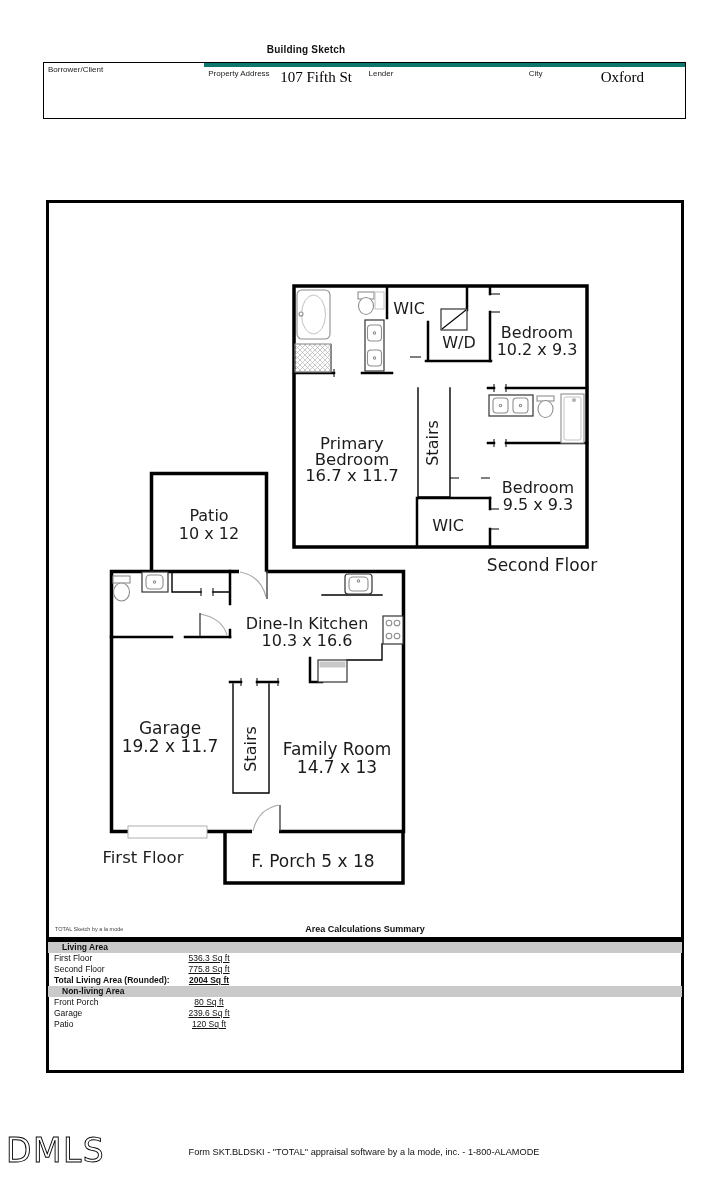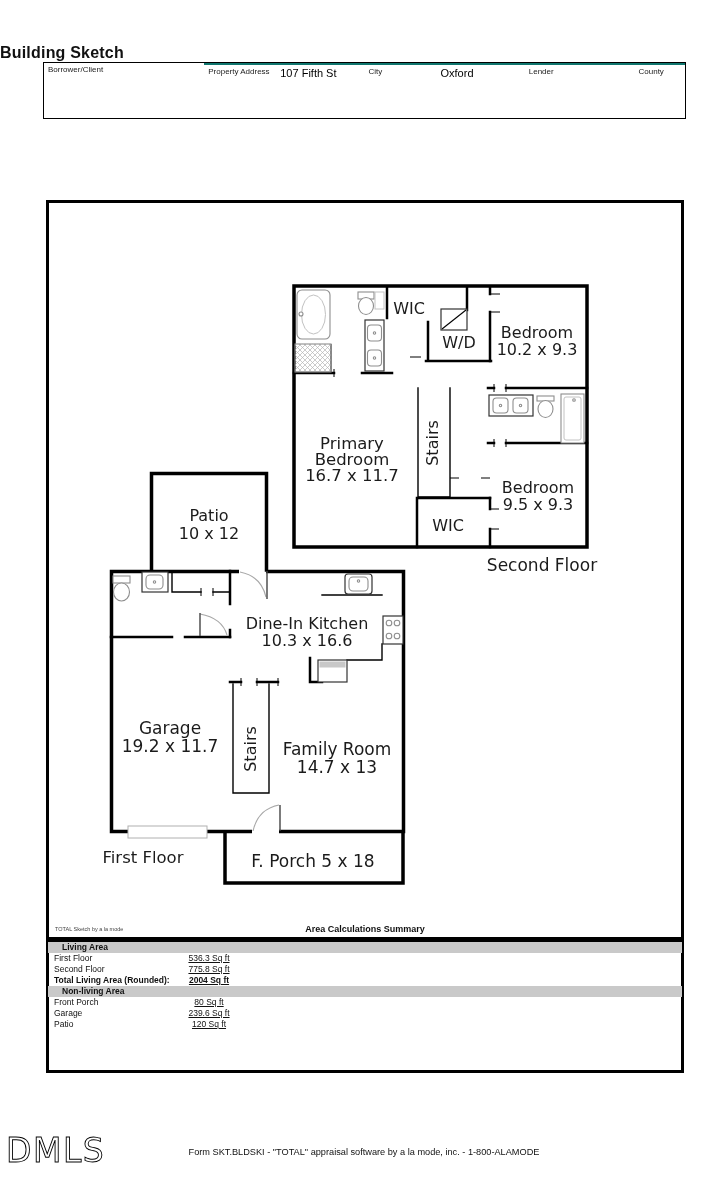--- a/index.html
+++ b/index.html
@@ -1,26 +1,26 @@
 <!DOCTYPE html>
 <html><head>
 <meta charset="utf-8">
 <style>
   html,body{margin:0;padding:0;background:#fff;}
   #page{position:relative;width:728px;height:1200px;background:#fff;overflow:hidden;
         font-family:"Liberation Sans",sans-serif;color:#111;}
   
-  .title{position:absolute;left:0;top:44px;width:612px;
-         font-size:16px;font-weight:bold;letter-spacing:.2px;}
+  .title{position:absolute;left:0;top:44px;width:612px;text-align:center;
+         font-size:10px;font-weight:bold;letter-spacing:.2px;}
   .formtable{position:absolute;left:43px;top:62px;width:641px;height:55px;
              border:1.6px solid #000;display:flex;flex-direction:row;}
   .frow{position:relative;flex:1;}
-  .frow + .frow{border-top:2px solid #0f766e;}
+  .frow + .frow{border-top:4px solid #0f766e;}
   .flabel{position:absolute;left:4px;top:2px;font-size:8px;color:#222;}
-  .fvalue{position:absolute;top:2px;font-size:11px;color:#000;}
+  .fvalue{position:absolute;top:2px;font-size:15px;color:#000;font-family:Liberation Serif, serif;}
   .at76{left:76px;} .at274{left:274px;}
   
   .sketchbox{position:absolute;left:46px;top:200px;width:632px;height:867px;
              border:3px solid #000;}
   svg.plan{position:absolute;left:0;top:0;width:728px;height:1200px;}
   .wo{stroke:#000;stroke-width:3.5;fill:none;stroke-linecap:square;}
   .wi{stroke:#000;stroke-width:2.5;fill:none;stroke-linecap:square;}
   .wt{stroke:#000;stroke-width:1.4;fill:none;stroke-linecap:square;}
   .tick{stroke:#000;stroke-width:1;fill:none;}
   .fx{stroke:#8e8e8e;stroke-width:1.1;fill:#fff;}
@@ -59,28 +59,28 @@
   <div class="formtable">
     <div class="frow">
       <span class="flabel">Borrower/Client</span>
       <span class="fvalue at76"></span>
     </div>
     <div class="frow">
       <span class="flabel">Property Address</span>
       <span class="fvalue at76">107 Fifth St</span>
     </div>
     <div class="frow">
+      <span class="flabel">Lender</span>
+    </div>
+    <div class="frow">
       <span class="flabel">City</span>
       <span class="fvalue at76">Oxford</span>
       <span class="flabel at274" style="left:274px">County</span>
       <span class="flabel" style="left:450px">State</span>
       <span class="flabel" style="left:518px">Zip Code</span>
-    </div>
-    <div class="frow">
-      <span class="flabel">Lender</span>
     </div>
   </div>
 
   <div class="sketchbox"></div>
 
   <svg class="plan" viewBox="0 0 728 1200">
     <defs>
       <pattern id="hatch" width="5" height="5" patternUnits="userSpaceOnUse">
         <path d="M0 5 L5 0 M0 0 L5 5" stroke="#b5b5b5" stroke-width="0.7"></path>
       </pattern>

